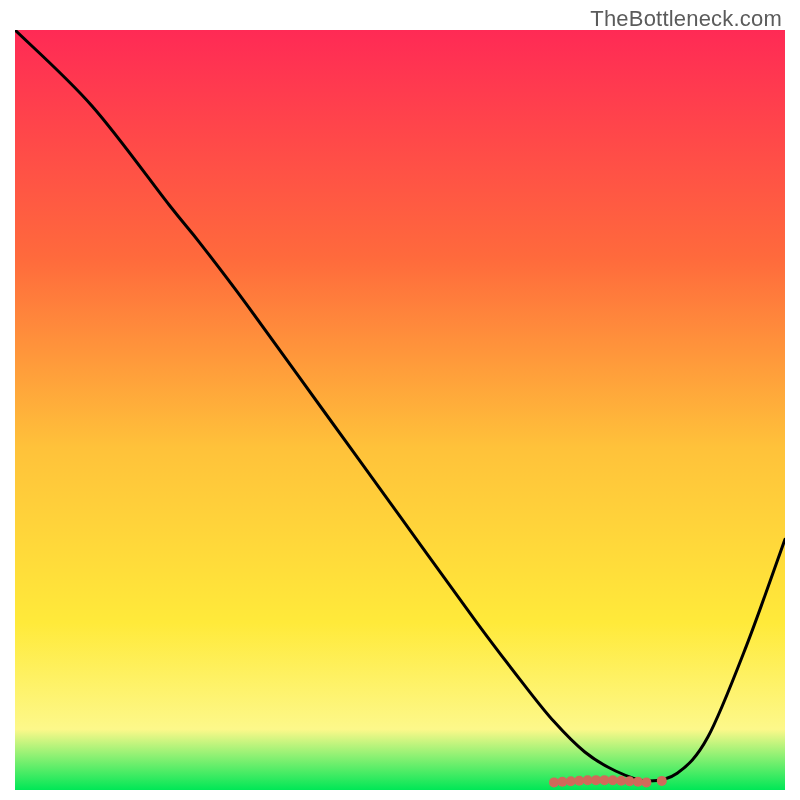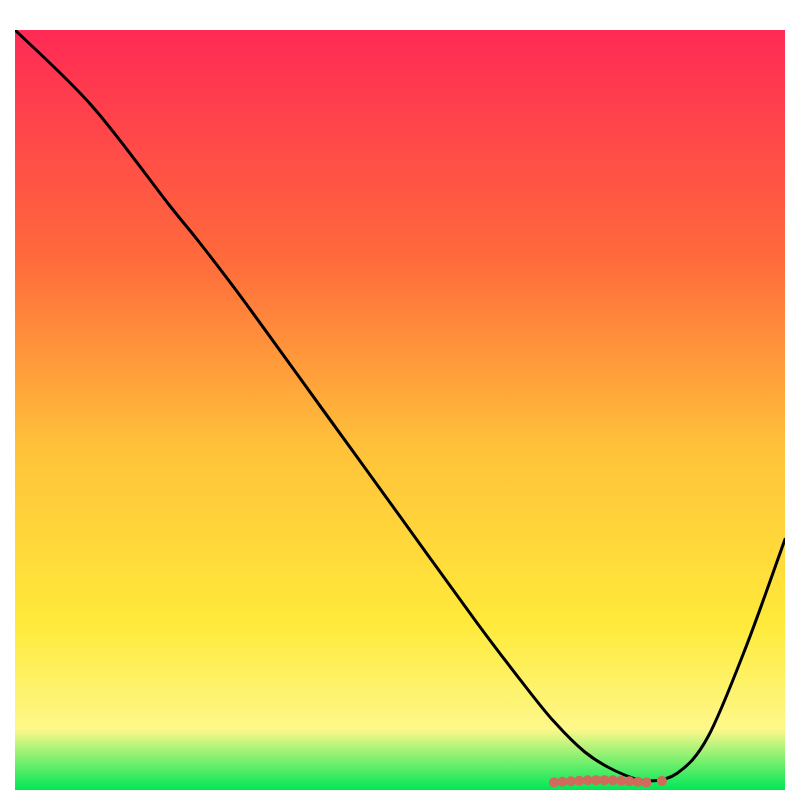--- a/index.html
+++ b/index.html
@@ -33,20 +33,21 @@
     height: 760px;
   }
   .chart svg {
     display: block;
   }
 </style>
 </head>
 <body>
 
 <div class="container">
+  <div class="watermark">TheBottleneck.com</div>
 
   <div class="chart">
     <svg id="chart-svg" width="770" height="760" viewBox="0 0 770 760">
         <defs>
           <linearGradient id="bg-grad" x1="0" y1="0" x2="0" y2="1">
             <stop offset="0%" stop-color="#ff2a55"></stop>
             <stop offset="30%" stop-color="#ff6a3c"></stop>
             <stop offset="55%" stop-color="#ffc23a"></stop>
             <stop offset="78%" stop-color="#ffea3a"></stop>
             <stop offset="92%" stop-color="#fdf88a"></stop>

